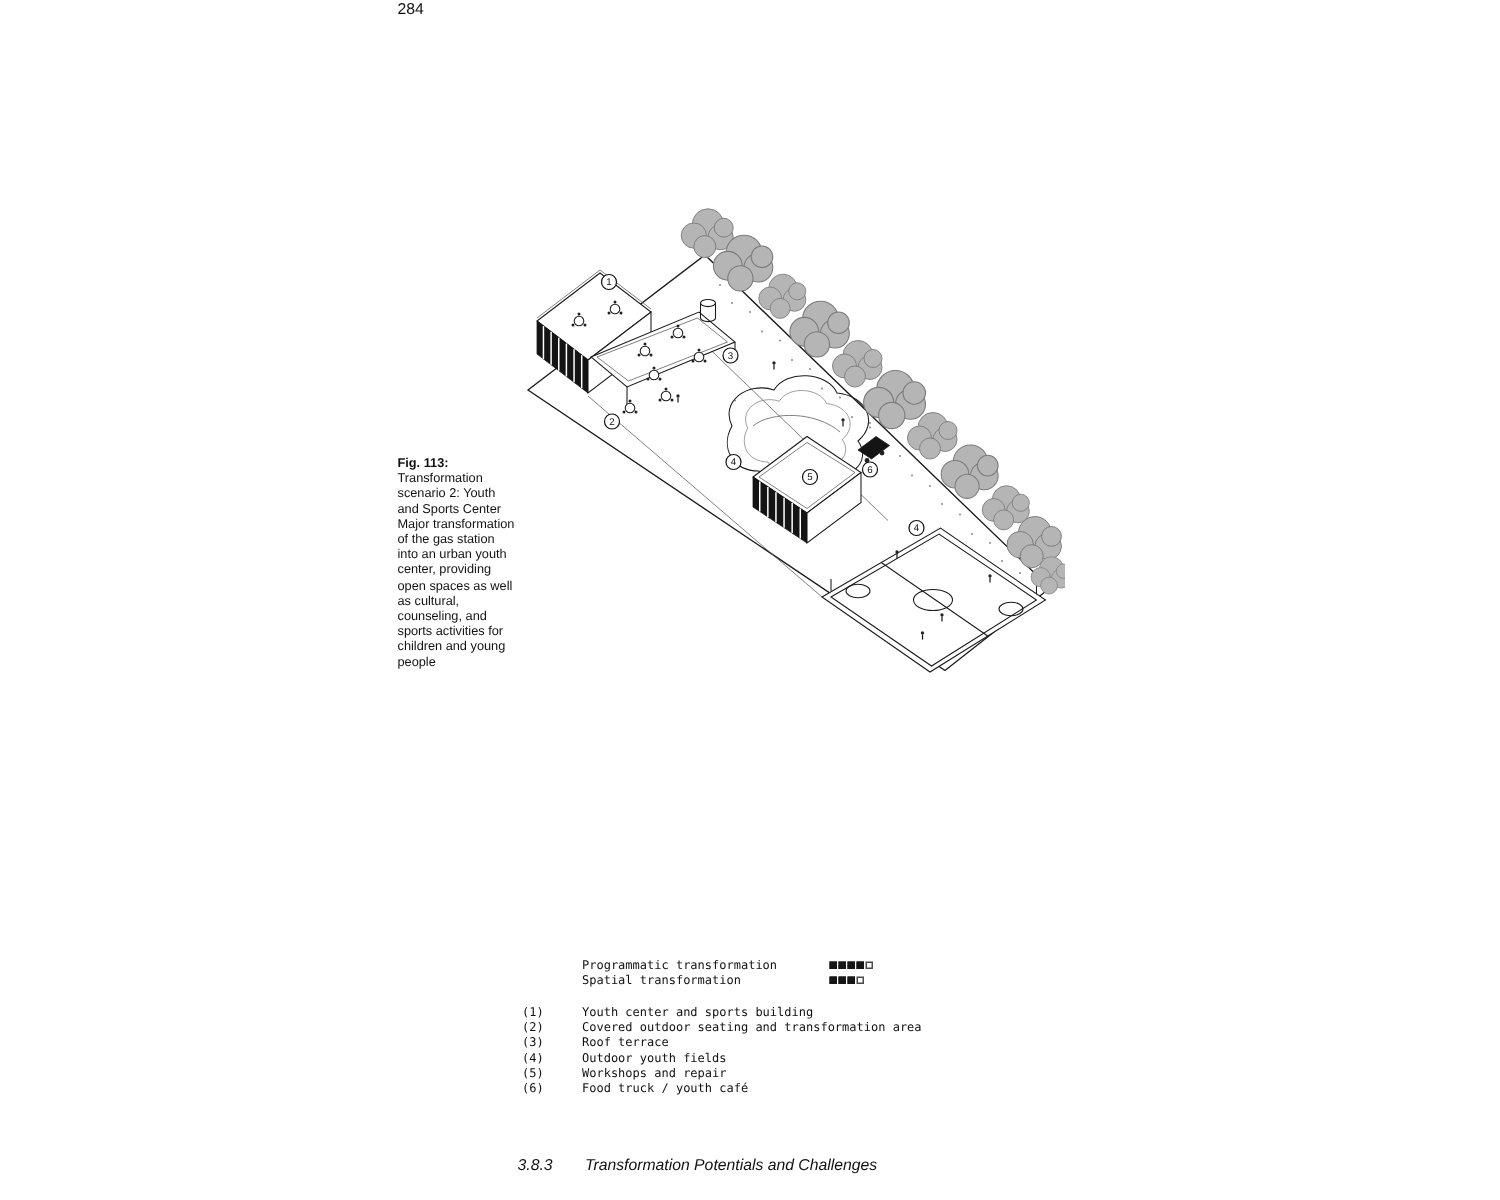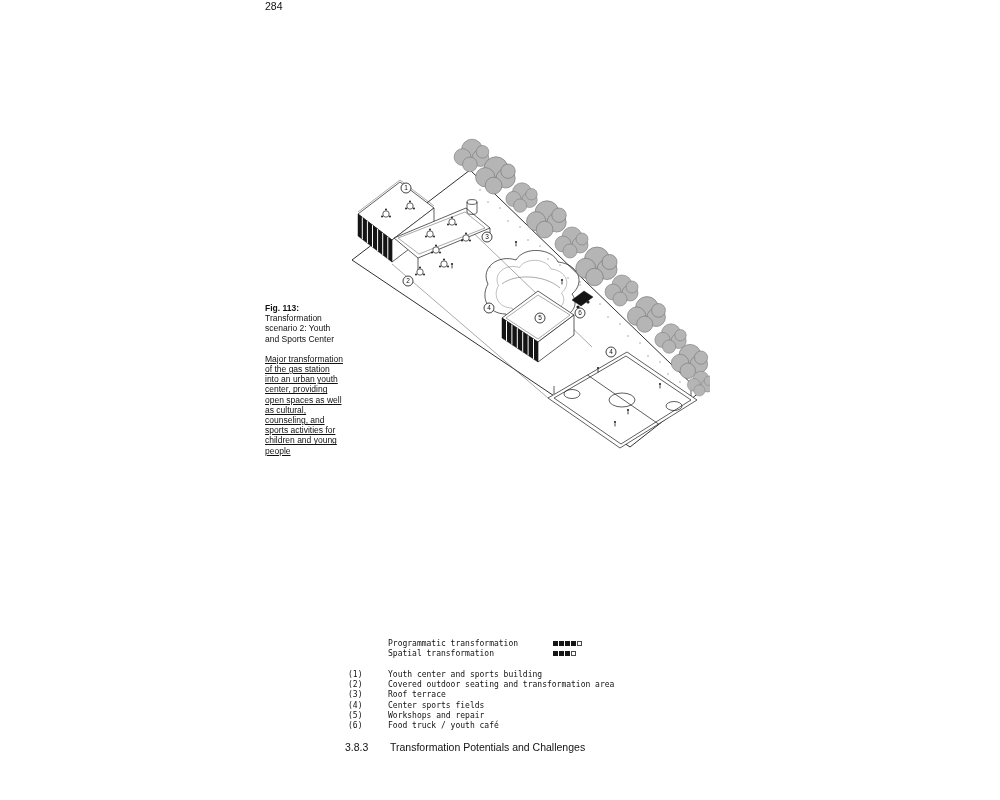--- a/index.html
+++ b/index.html
@@ -5,21 +5,21 @@
   html,body { margin:0; padding:0; background:#ffffff; }
   .page {
     position:relative; width:1000px; height:800px; background:#fff;
     font-family:"Liberation Sans", sans-serif; color:#111; overflow:hidden;
   }
   .page-number { position:absolute; left:265px; top:0px; font-size:10.5px; }
 
   
   .caption { position:absolute; left:265px; top:303px; width:78px; font-size:8.5px; line-height:10.2px; }
   .caption .fig-label { font-weight:bold; }
-  .caption .body { margin-top:10px;text-decoration:underline; }
+  .caption .body { margin-top:0; }
 
   
   .figure-wrap { position:absolute; left:330px; top:122px; width:380px; height:356px; }
   .site { fill:#ffffff; stroke:#1a1a1a; stroke-width:0.9; }
   .ln   { fill:#ffffff; stroke:#1a1a1a; stroke-width:0.7; }
   .ln-n { fill:none;    stroke:#1a1a1a; stroke-width:0.7; }
   .thin { fill:none;    stroke:#555;    stroke-width:0.5; }
   .dark { fill:#141414; stroke:#141414; stroke-width:0.5; }
   .wline{ stroke:#ffffff; stroke-width:1; }
   .tree { fill:#b5b5b5; stroke:#7c7c7c; stroke-width:0.6; }
@@ -33,21 +33,21 @@
             font-family:"DejaVu Sans Mono","Liberation Mono",monospace; font-size:8px; color:#111; }
   .row { display:flex; align-items:center; height:10.2px; }
   .row .num   { width:40px; }
   .row .label { width:165px; }
   .squares { display:flex; gap:1px; }
   .sq { width:5px; height:5px; box-sizing:border-box; border:1px solid #4a4a4a; background:#fff; }
   .sq.fill { background:#161616; border-color:#161616; }
   .items { margin-top:11px; }
 
   
-  .footer { position:absolute; left:345px; top:741px; font-size:10.5px; display:flex; }
+  .footer { position:absolute; left:345px; top:771px; font-size:10.5px; display:flex;font-style:italic; }
   .footer .sect { width:45px; }
 </style>
 </head>
 <body>
 
 <div class="page">
 
   <div class="page-number">284</div>
 
   <div class="figure-wrap">
@@ -265,21 +265,21 @@
       <div class="row">
         <span class="num">(2)</span>
         <span>Covered outdoor seating and transformation area</span>
       </div>
       <div class="row">
         <span class="num">(3)</span>
         <span>Roof terrace</span>
       </div>
       <div class="row">
         <span class="num">(4)</span>
-        <span>Center sports fields</span>
+        <span>Outdoor youth fields</span>
       </div>
       <div class="row">
         <span class="num">(5)</span>
         <span>Workshops and repair</span>
       </div>
       <div class="row">
         <span class="num">(6)</span>
         <span>Food truck / youth café</span>
       </div>
     </div>

